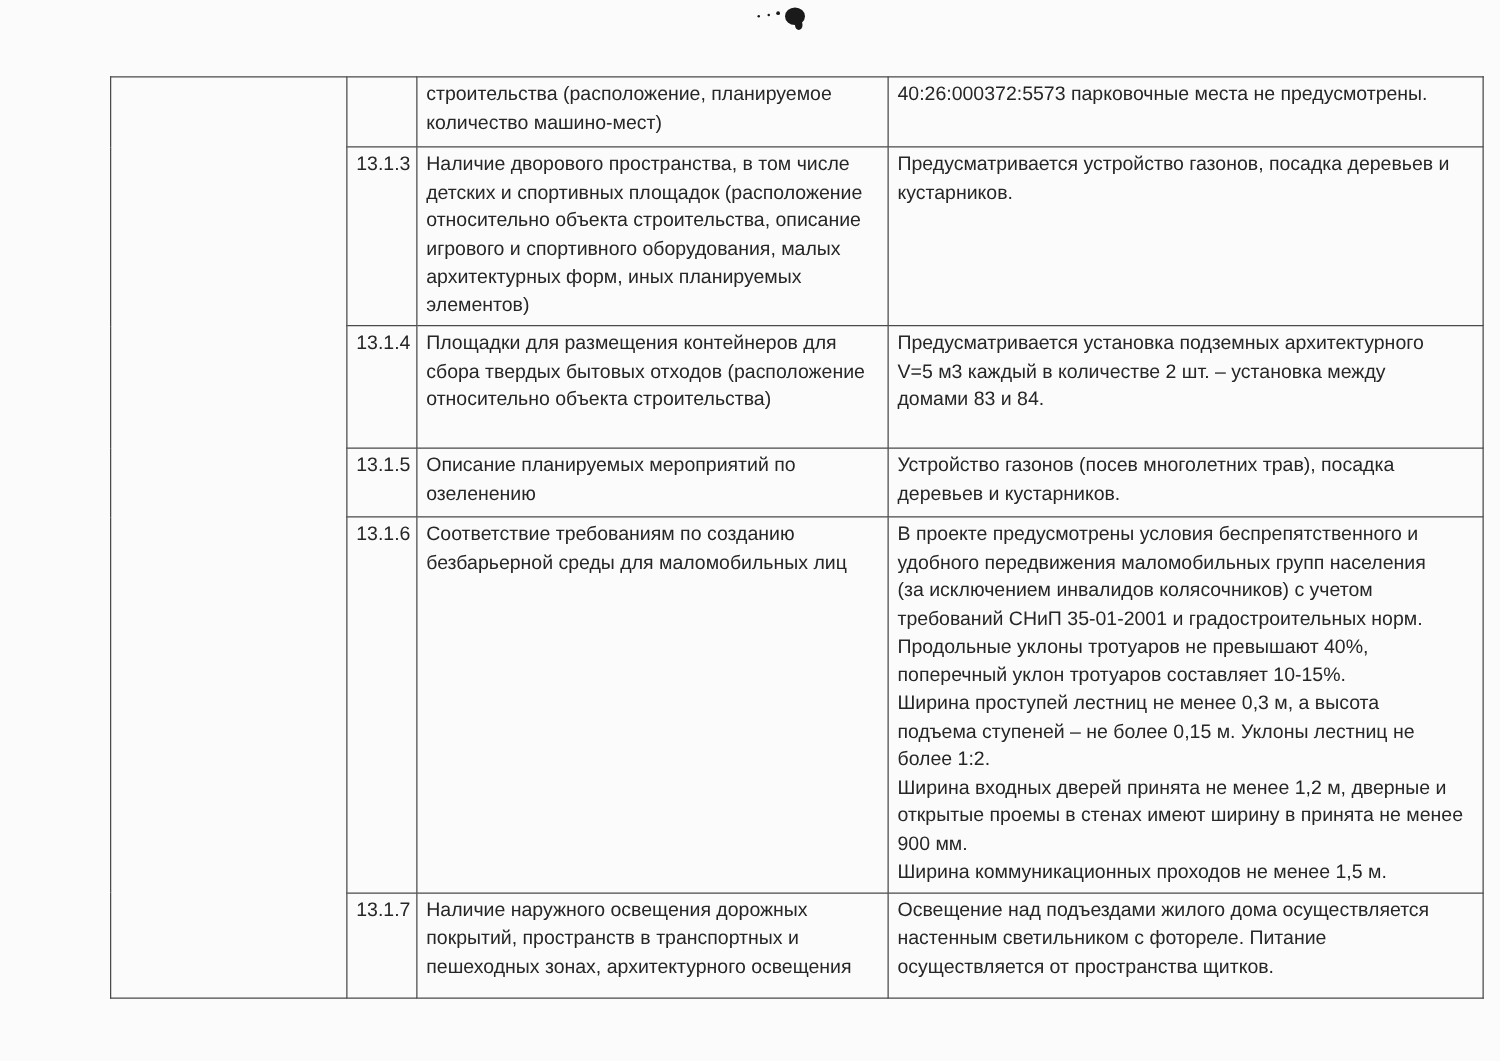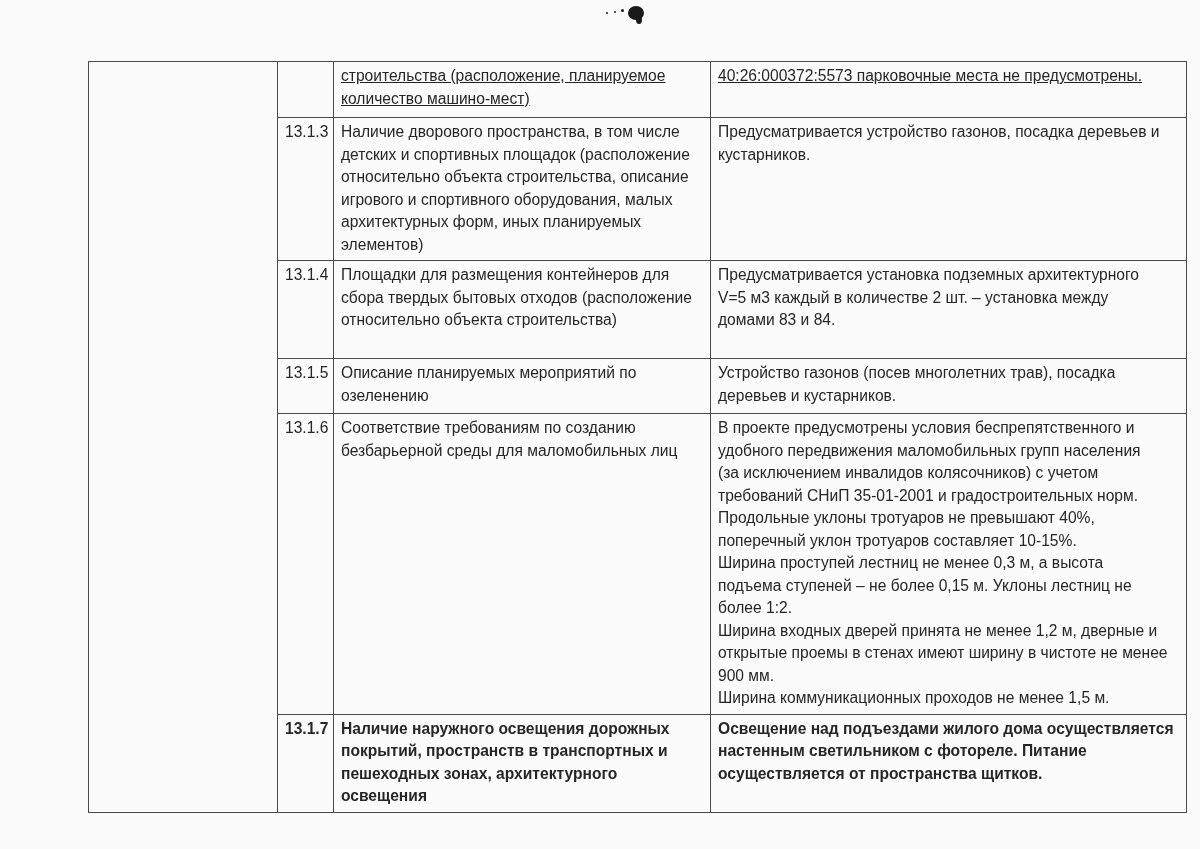--- a/index.html
+++ b/index.html
@@ -62,21 +62,21 @@
 
 <table class="doc-table">
   <colgroup>
     <col class="col-a">
     <col class="col-b">
     <col class="col-c">
     <col class="col-d">
   </colgroup>
   <tbody>
 
-    <tr style="height:56px;text-decoration:underline;">
+    <tr style="height:56px;">
       <td class="left-blank" rowspan="7"></td>
       <td class="num"></td>
       <td>
         <span class="line">строительства (расположение, планируемое</span>
         <span class="line">количество машино-мест)</span>
       </td>
       <td>
         <span class="line">40:26:000372:5573 парковочные места не предусмотрены.</span>
       </td>
     </tr>
@@ -133,27 +133,27 @@
         <span class="line">В проекте предусмотрены условия беспрепятственного и</span>
         <span class="line">удобного передвижения маломобильных групп населения</span>
         <span class="line">(за исключением инвалидов колясочников) с учетом</span>
         <span class="line">требований СНиП 35-01-2001 и градостроительных норм.</span>
         <span class="line">Продольные уклоны тротуаров не превышают 40%,</span>
         <span class="line">поперечный уклон тротуаров составляет 10-15%.</span>
         <span class="line">Ширина проступей лестниц не менее 0,3 м, а высота</span>
         <span class="line">подъема ступеней – не более 0,15 м. Уклоны лестниц не</span>
         <span class="line">более 1:2.</span>
         <span class="line">Ширина входных дверей принята не менее 1,2 м, дверные и</span>
-        <span class="line">открытые проемы в стенах имеют ширину в чистоте не менее</span>
+        <span class="line">открытые проемы в стенах имеют ширину в принята не менее</span>
         <span class="line">900 мм.</span>
         <span class="line">Ширина коммуникационных проходов не менее 1,5 м.</span>
       </td>
     </tr>
 
-    <tr style="height:84px;font-weight:bold;">
+    <tr style="height:84px;">
       <td class="num">13.1.7</td>
       <td>
         <span class="line">Наличие наружного освещения дорожных</span>
         <span class="line">покрытий, пространств в транспортных и</span>
         <span class="line">пешеходных зонах, архитектурного освещения</span>
       </td>
       <td>
         <span class="line">Освещение над подъездами жилого дома осуществляется</span>
         <span class="line">настенным светильником с фотореле. Питание</span>
         <span class="line">осуществляется от пространства щитков.</span>

